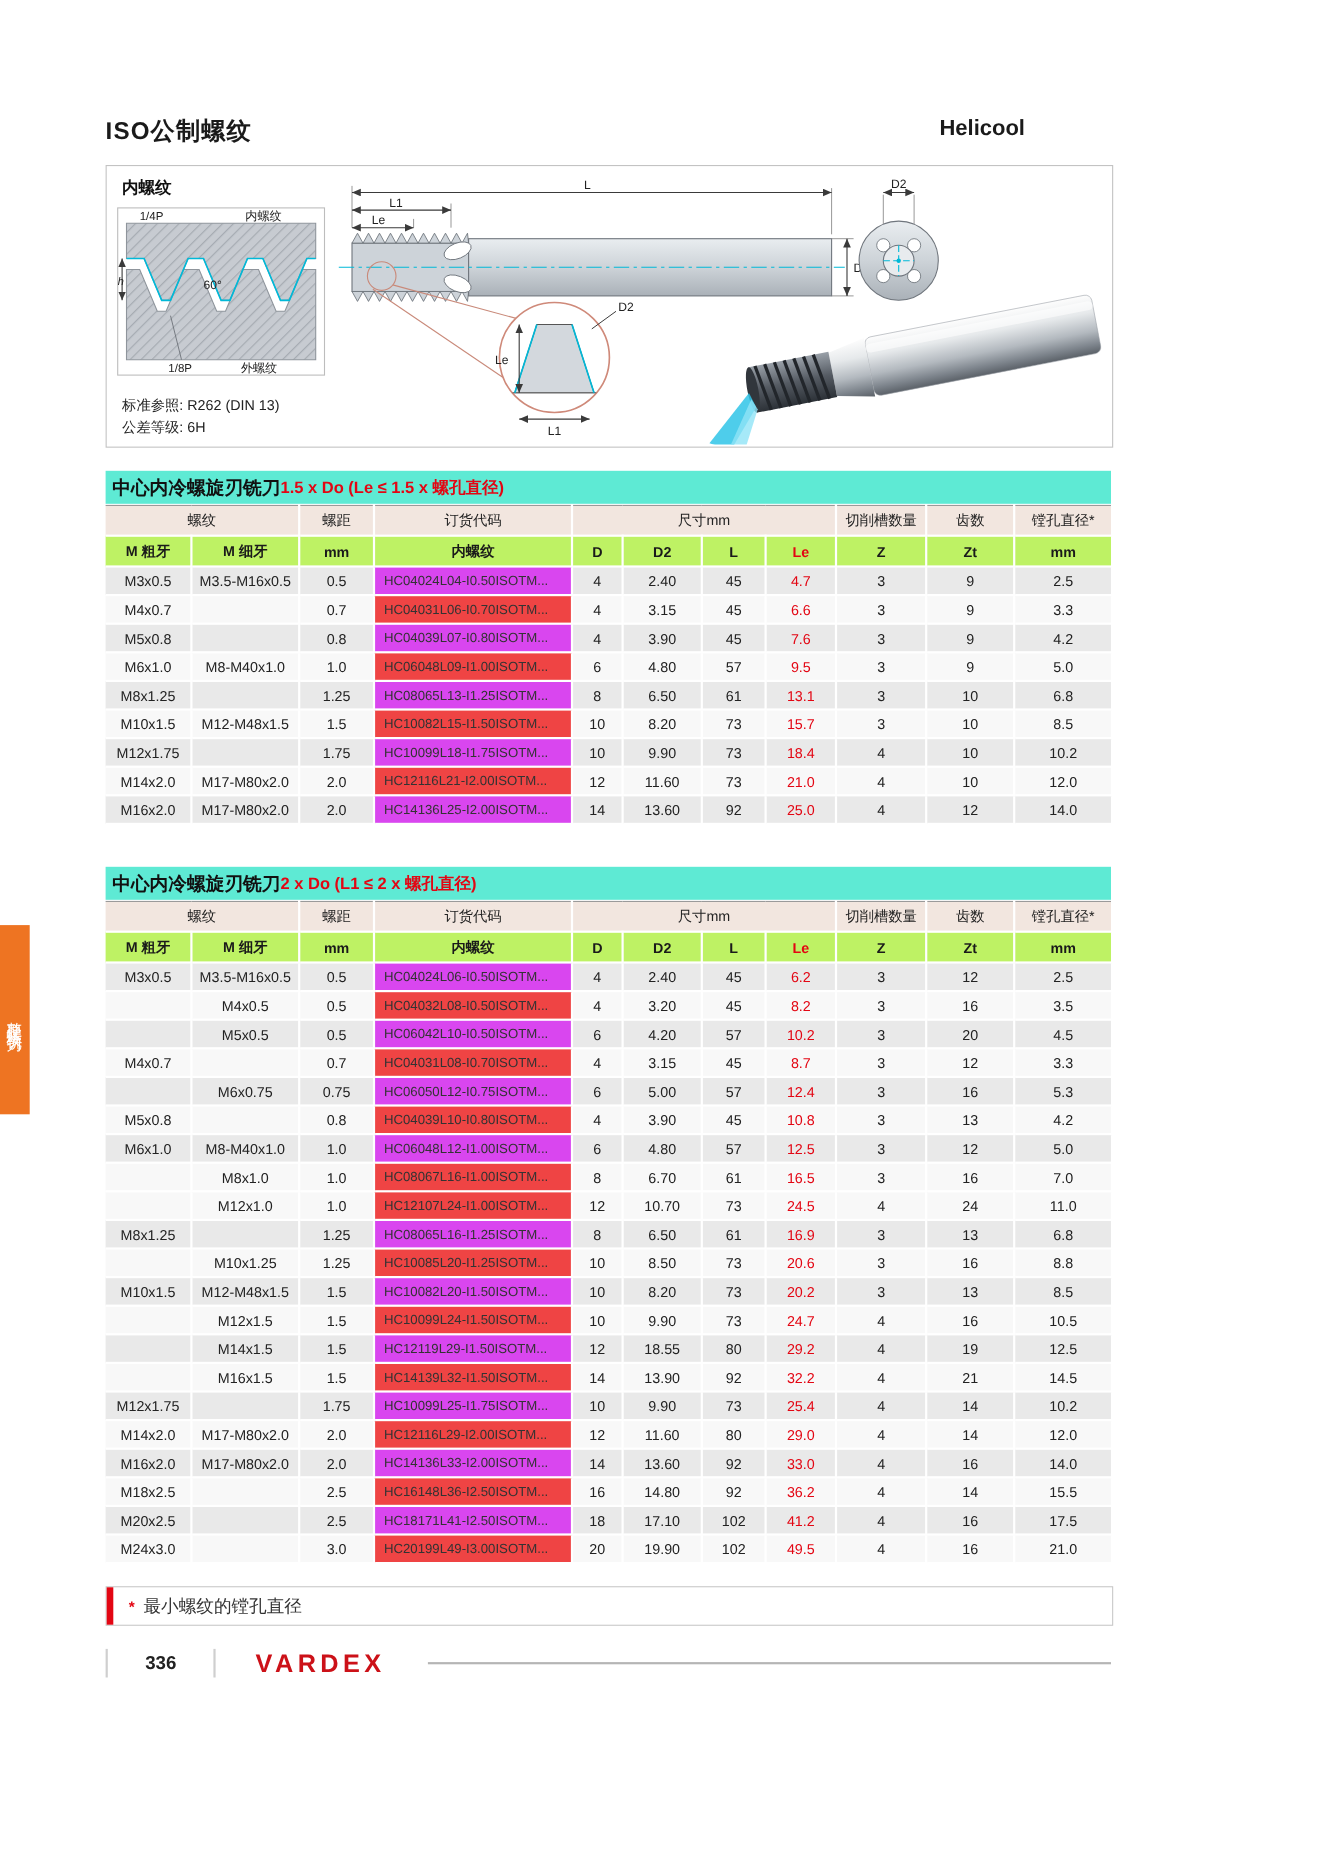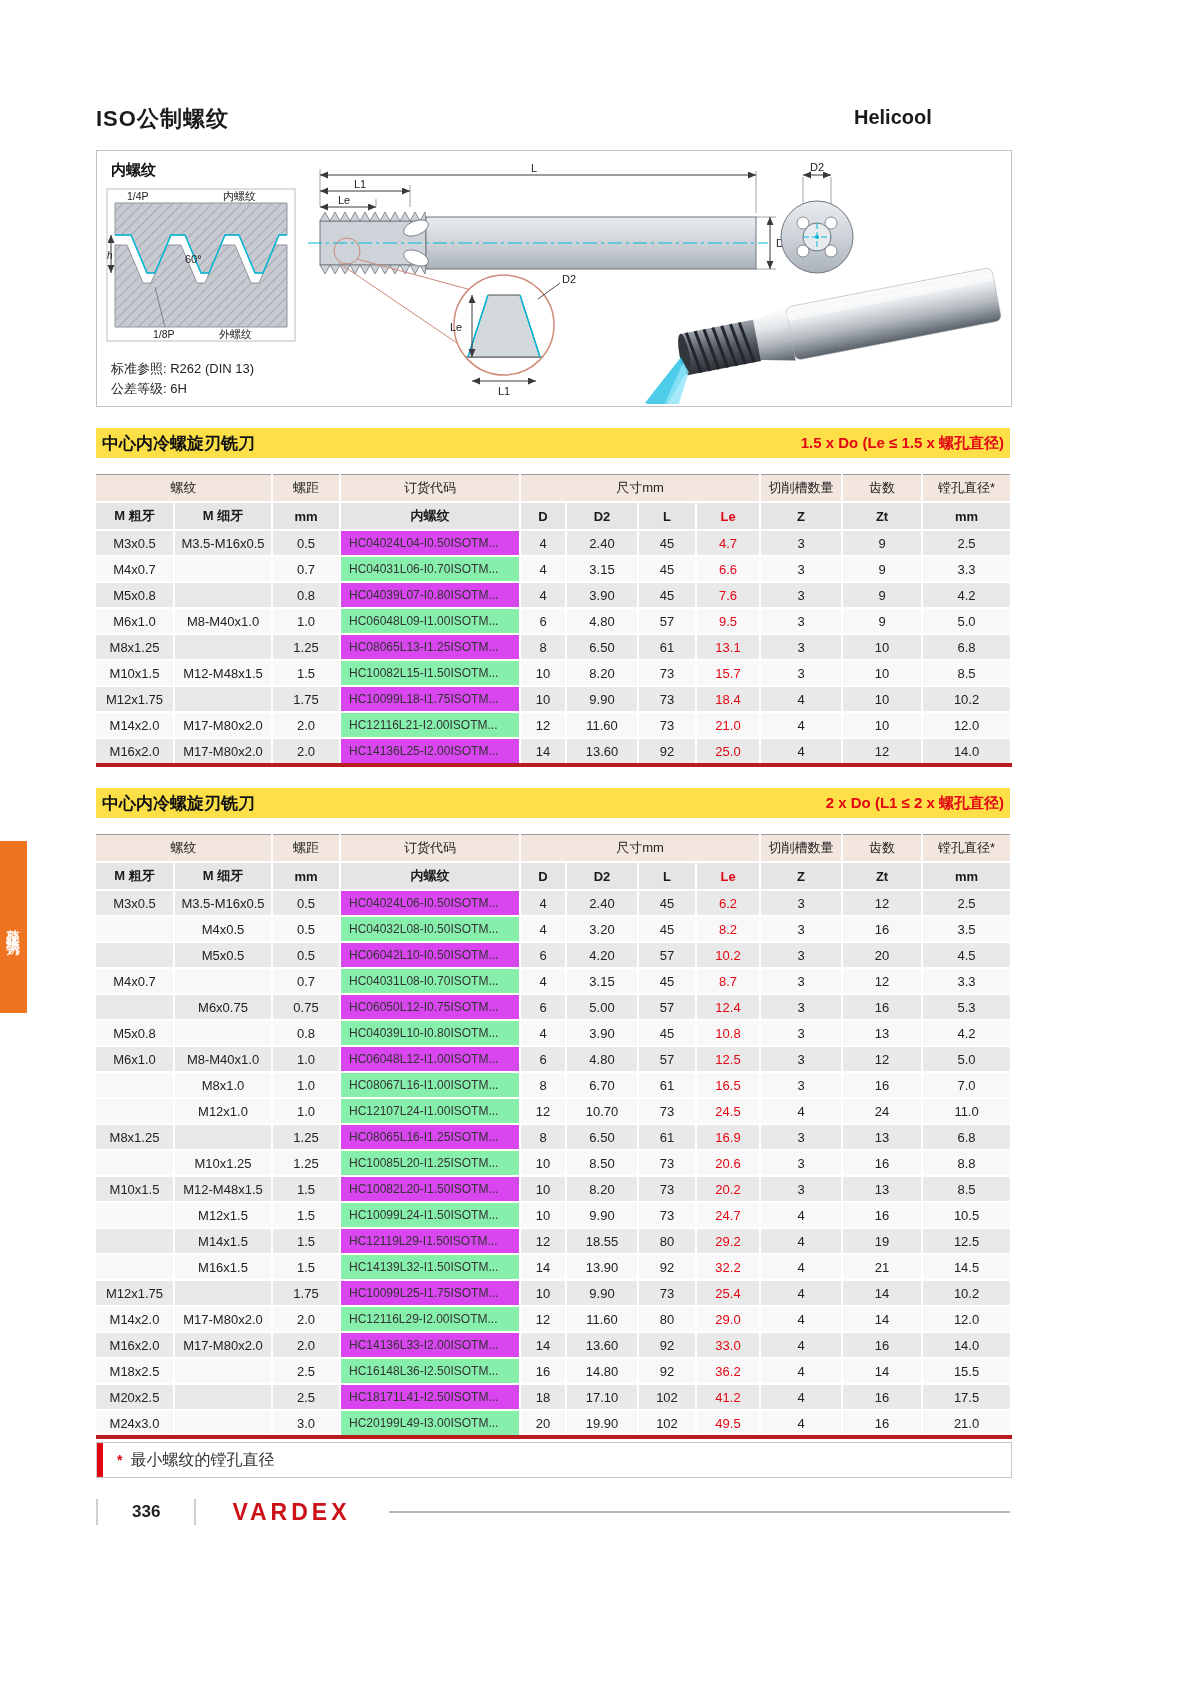--- a/index.html
+++ b/index.html
@@ -9,35 +9,35 @@
   svg{font-family:"Liberation Sans","DejaVu Sans",sans-serif;}
 
   .hdr-title{position:absolute;left:96px;top:104px;font-size:22px;font-weight:bold;letter-spacing:1px;}
   .hdr-brand{position:absolute;left:854px;top:106px;font-size:20px;font-weight:bold;}
 
   .diagram-box{position:absolute;left:96px;top:150px;width:914px;height:255px;border:1px solid #c3c3c3;background:#fff;}
 
   .tbl-wrap{position:absolute;left:96px;width:914px;}
   #wrap1{top:428px;}
   #wrap2{top:788px;}
-  .tbl-titlebar{height:30px;background:#fde047;display:flex;align-items:center;justify-content:space-between;padding:0 6px;}
+  .tbl-titlebar{height:30px;background:#5eead4;display:flex;align-items:center;padding:0 6px;}
   .tbl-title{font-size:17px;font-weight:bold;color:#111;}
   .tbl-subtitle{font-size:15px;font-weight:bold;color:#e30613;}
 
-  table{border-collapse:collapse;table-layout:fixed;width:914px;margin-top:16px;
-        border-top:1px solid #9a9a9a;border-bottom:4px solid #b91c1c;}
+  table{border-collapse:collapse;table-layout:fixed;width:914px;margin-top:1px;
+        border-top:1px solid #9a9a9a;border-bottom:1px solid #b91c1c;}
   thead th{font-size:13px;height:26px;border-bottom:2px solid #fff;border-right:2px solid #fff;padding:0;}
   tr.group th{background:#f2e6df;font-weight:normal;color:#222;}
-  tr.sub th{background:#e5e5e5;font-weight:bold;color:#1a1a1a;}
+  tr.sub th{background:#bef264;font-weight:bold;color:#1a1a1a;}
   tbody td{font-size:13px;height:24px;text-align:center;border-bottom:2px solid #fff;border-right:2px solid #fff;color:#222;padding:0;}
   tr.odd td{background:#e9e9e9;}
   tr.even td{background:#f8f8f8;}
   td.code{text-align:left;padding-left:8px;font-size:12px;color:#333;}
   tr.odd td.code{background:#d946ef;}
-  tr.even td.code{background:#86efac;}
+  tr.even td.code{background:#ef4444;}
   .le{color:#e30613 !important;}
 
   .footnote{position:absolute;left:96px;top:1442px;width:914px;height:34px;border:1px solid #c9c9c9;
             display:flex;align-items:center;background:#fff;}
   .footnote .redbar{width:6px;height:34px;background:#e30613;flex:0 0 auto;}
   .footnote .star{color:#e30613;font-weight:bold;margin:0 8px 0 14px;font-size:14px;}
   .footnote .txt{font-size:16px;color:#333;}
 
   .pagefooter{position:absolute;left:96px;top:1497px;width:914px;height:30px;display:flex;align-items:center;gap:20px;}
   .vbar{width:2px;height:26px;background:#cfcfcf;flex:0 0 auto;}

